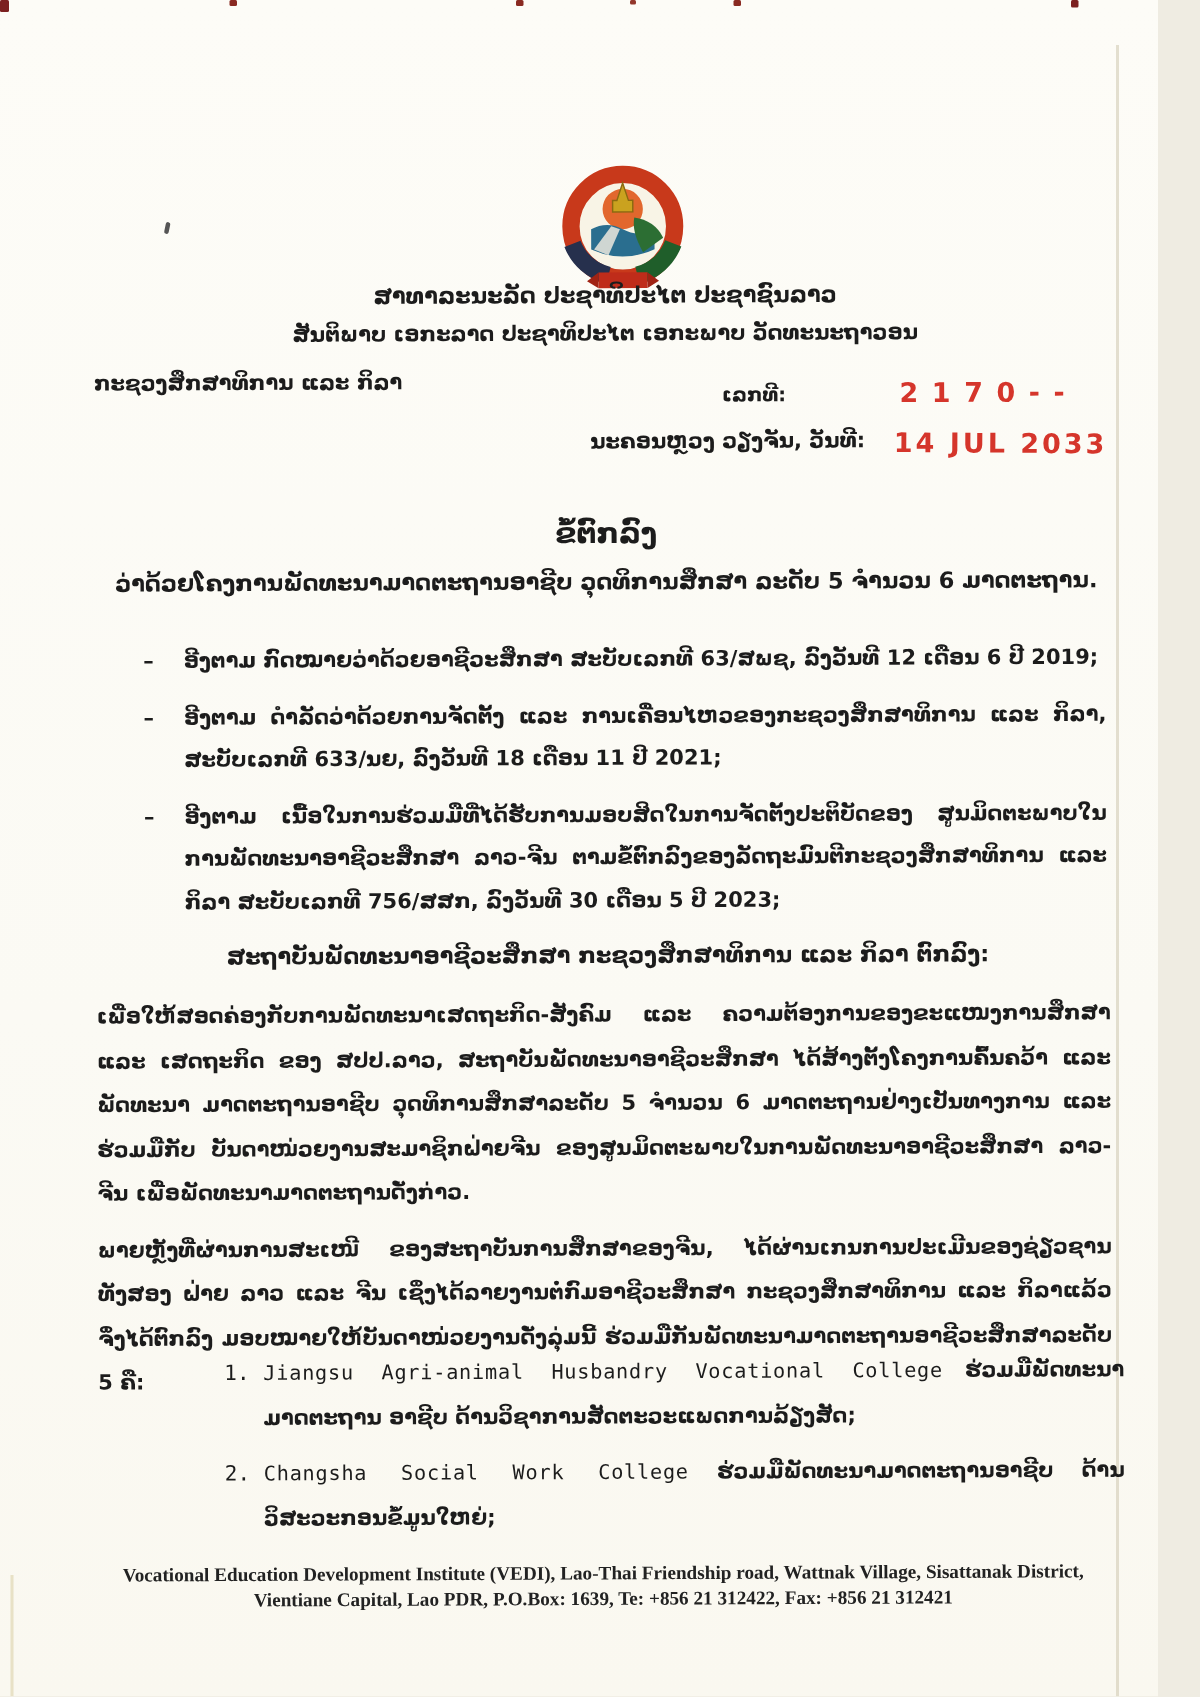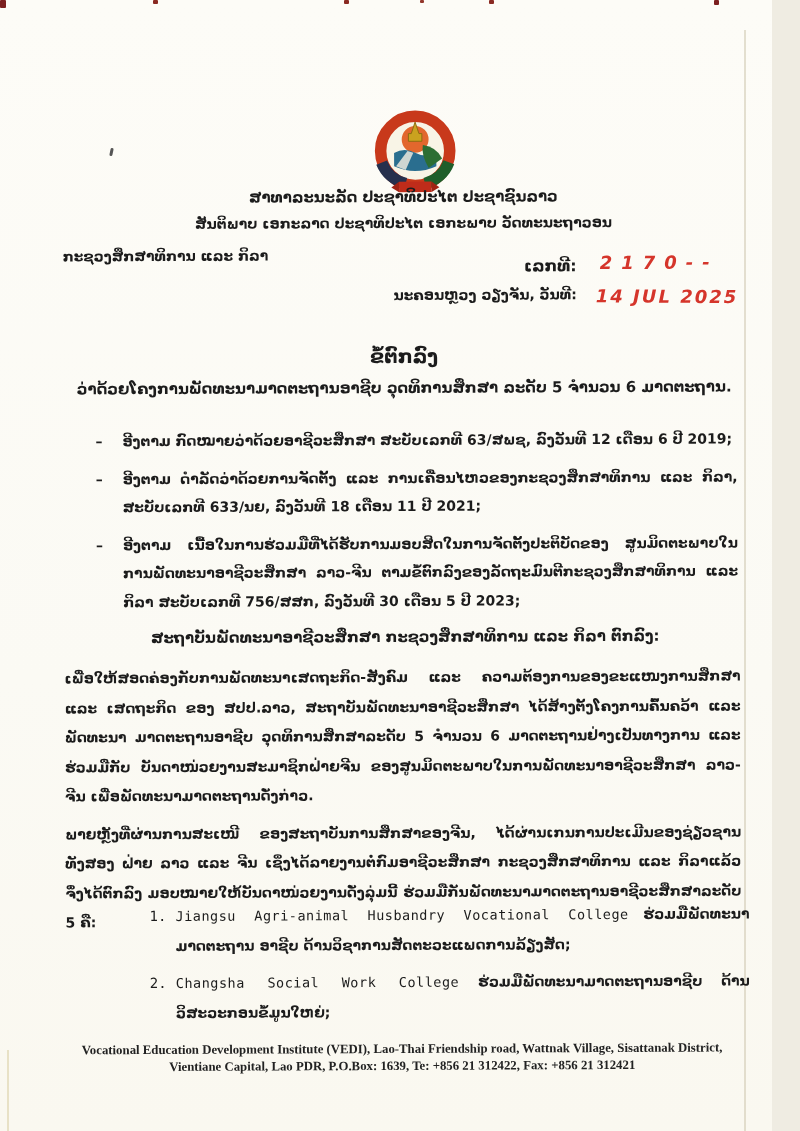--- a/index.html
+++ b/index.html
@@ -13,23 +13,23 @@
   .content{position:absolute;inset:0;transform:rotate(-0.25deg);}
 
   .emblem{position:absolute;left:369px;top:106px;width:96px;height:90px;}
 
   .motto{position:absolute;left:0;width:810px;text-align:center;font-weight:700;}
   .motto1{top:188px;font-size:15px;}
   .motto2{top:215px;font-size:14px;}
 
   .org{position:absolute;left:64px;top:243px;font-weight:700;font-size:14px;line-height:25px;}
 
-  .ref-label{position:absolute;left:430px;top:257px;width:148px;text-align:right;font-weight:700;font-size:16px;}
+  .ref-label{position:absolute;left:430px;top:257px;width:148px;text-align:center;font-weight:700;font-size:13px;}
   .pd-label{position:absolute;left:330px;top:287px;width:248px;text-align:right;font-weight:700;font-size:14px;}
-  .stamp{color:#d5352b;font-weight:700;font-family:"DejaVu Sans",sans-serif;font-style:italic;}
+  .stamp{color:#d5352b;font-weight:700;font-family:"DejaVu Sans",sans-serif;}
   .stamp-number{position:absolute;left:601px;top:253px;font-size:18px;letter-spacing:9px;}
   .stamp-date{position:absolute;left:597px;top:287px;font-size:18px;letter-spacing:2px;transform:rotate(.6deg);}
 
   .doc-title{position:absolute;left:0;top:345px;width:810px;text-align:center;font-weight:700;font-size:19px;}
   .doc-subtitle{position:absolute;left:0;top:379px;width:810px;text-align:center;font-weight:700;font-size:15px;}
 
   .citations{position:absolute;left:96px;top:426px;width:642px;}
   .cite{display:flex;margin-bottom:9px;font-weight:600;font-size:14px;line-height:28.5px;}
   .cite .dash{width:27px;flex:0 0 27px;}
   .cite .ctext{flex:1;text-align:justify;}
@@ -87,21 +87,21 @@
     <div class="motto motto1">ສາທາລະນະລັດ ປະຊາທິປະໄຕ ປະຊາຊົນລາວ</div>
     <div class="motto motto2">ສັນຕິພາບ ເອກະລາດ ປະຊາທິປະໄຕ ເອກະພາບ ວັດທະນະຖາວອນ</div>
 
     <div class="org">
       <div>ກະຊວງສຶກສາທິການ ແລະ ກິລາ</div>
     </div>
 
     <div class="ref-label">ເລກທີ:</div>
     <div class="stamp stamp-number">2170--</div>
     <div class="pd-label">ນະຄອນຫຼວງ ວຽງຈັນ,  ວັນທີ:</div>
-    <div class="stamp stamp-date">14 JUL 2025</div>
+    <div class="stamp stamp-date">14 JUL 2033</div>
 
     <div class="doc-title">ຂໍ້ຕົກລົງ</div>
     <div class="doc-subtitle">ວ່າດ້ວຍໂຄງການພັດທະນາມາດຕະຖານອາຊີບ ວຸດທິການສຶກສາ ລະດັບ 5 ຈຳນວນ 6 ມາດຕະຖານ.</div>
 
     <div class="citations">
       <div class="cite">
         <span class="dash">–</span>
         <span class="ctext">ອີງຕາມ ກົດໝາຍວ່າດ້ວຍອາຊີວະສຶກສາ ສະບັບເລກທີ 63/ສພຊ,  ລົງວັນທີ 12  ເດືອນ 6  ປີ 2019;</span>
       </div>
       <div class="cite">

